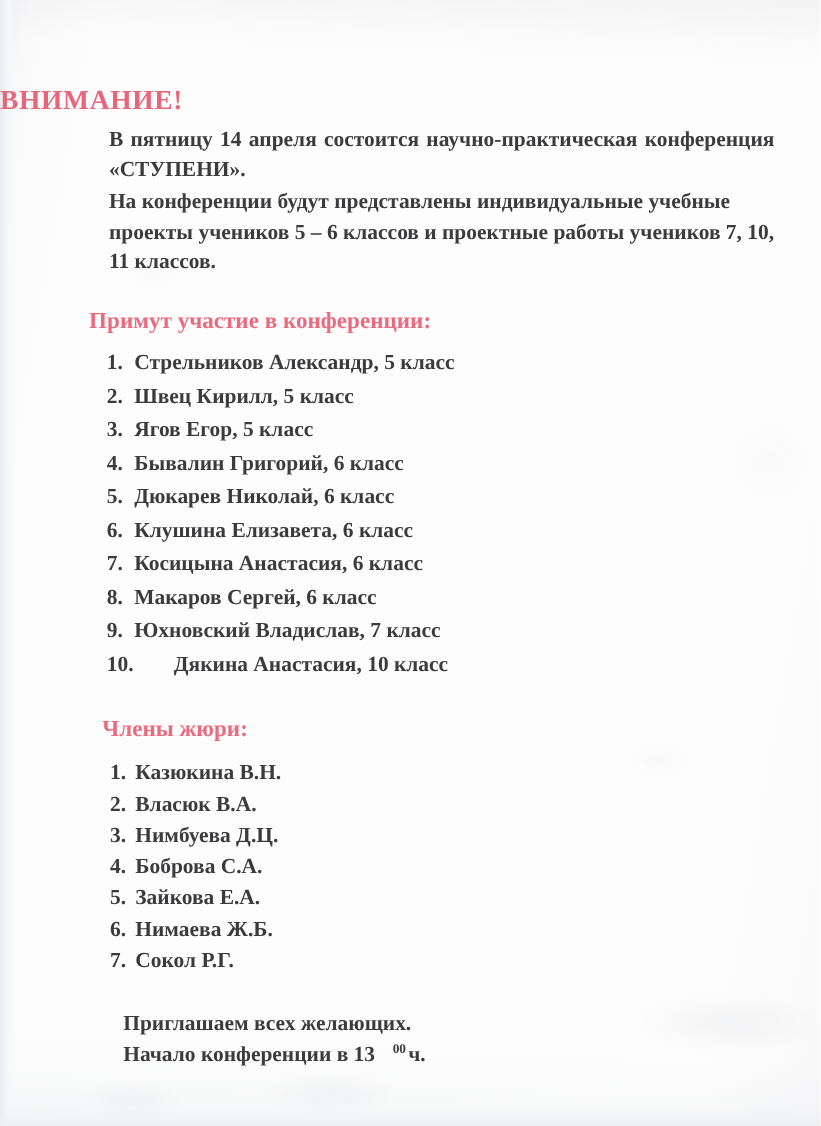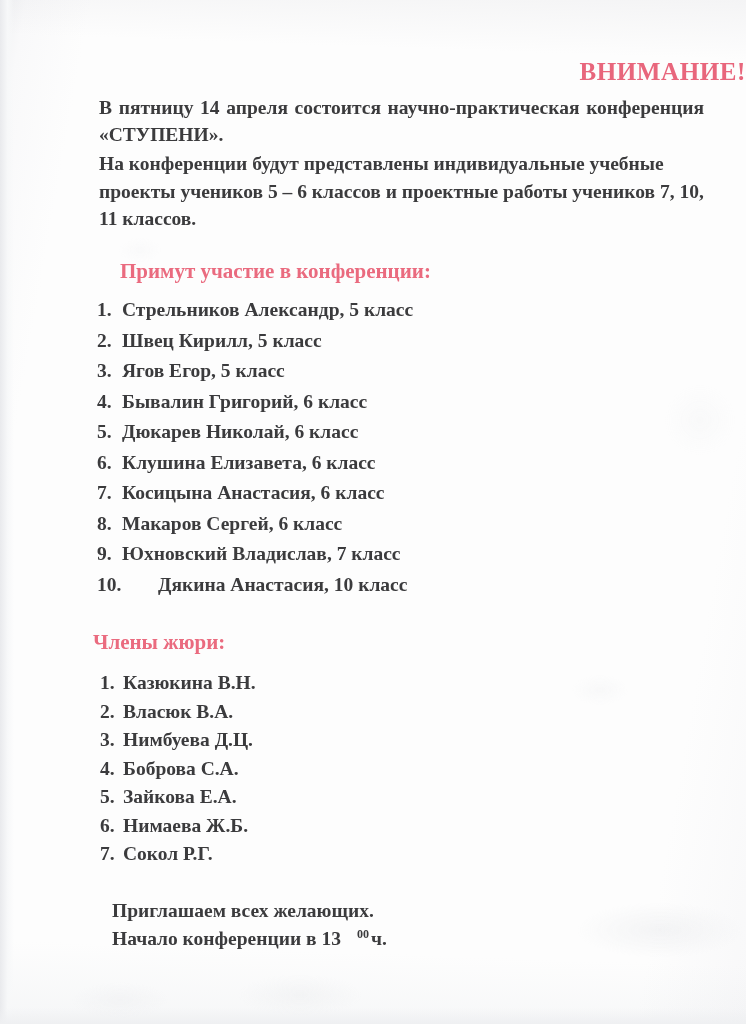--- a/index.html
+++ b/index.html
@@ -55,41 +55,41 @@
   }
 
   .content {
     position: relative;
     z-index: 2;
     padding: 0;
   }
 
   
   .doc-title {
-    text-align: right;
+    text-align: left;
     color: #e8667c;
     font-size: 25px;
     font-weight: bold;
     letter-spacing: .6px;
     margin: 0;
-    padding-top: 58px;
+    padding-top: 78px;
     line-height: 1.1;
     font-family: "Liberation Serif", "DejaVu Serif", serif;
   }
 
   .section-heading {
     color: #ea6b7f;
     font-size: 21px;
     font-weight: bold;
     line-height: 1.2;
     font-family: "Liberation Serif", "DejaVu Serif", serif;
   }
   .section-heading.participants {
     margin: 26px 0 0 0;
-    padding-left: 120px;
+    padding-left: 81px;
   }
   .section-heading.jury {
     margin: 30px 0 0 0;
     padding-left: 93px;
   }
 
   
   .intro {
     margin: 8px 0 0 0;
     padding: 0 42px 0 99px;

